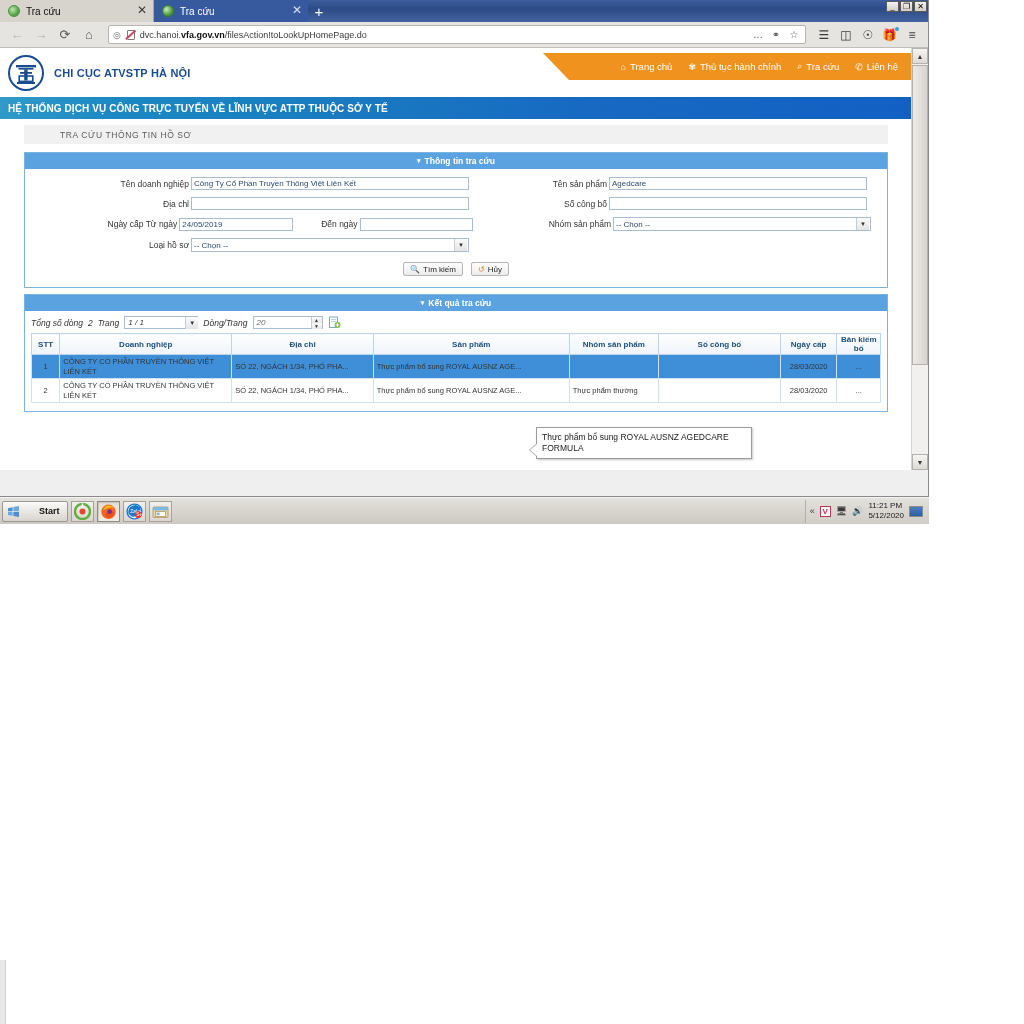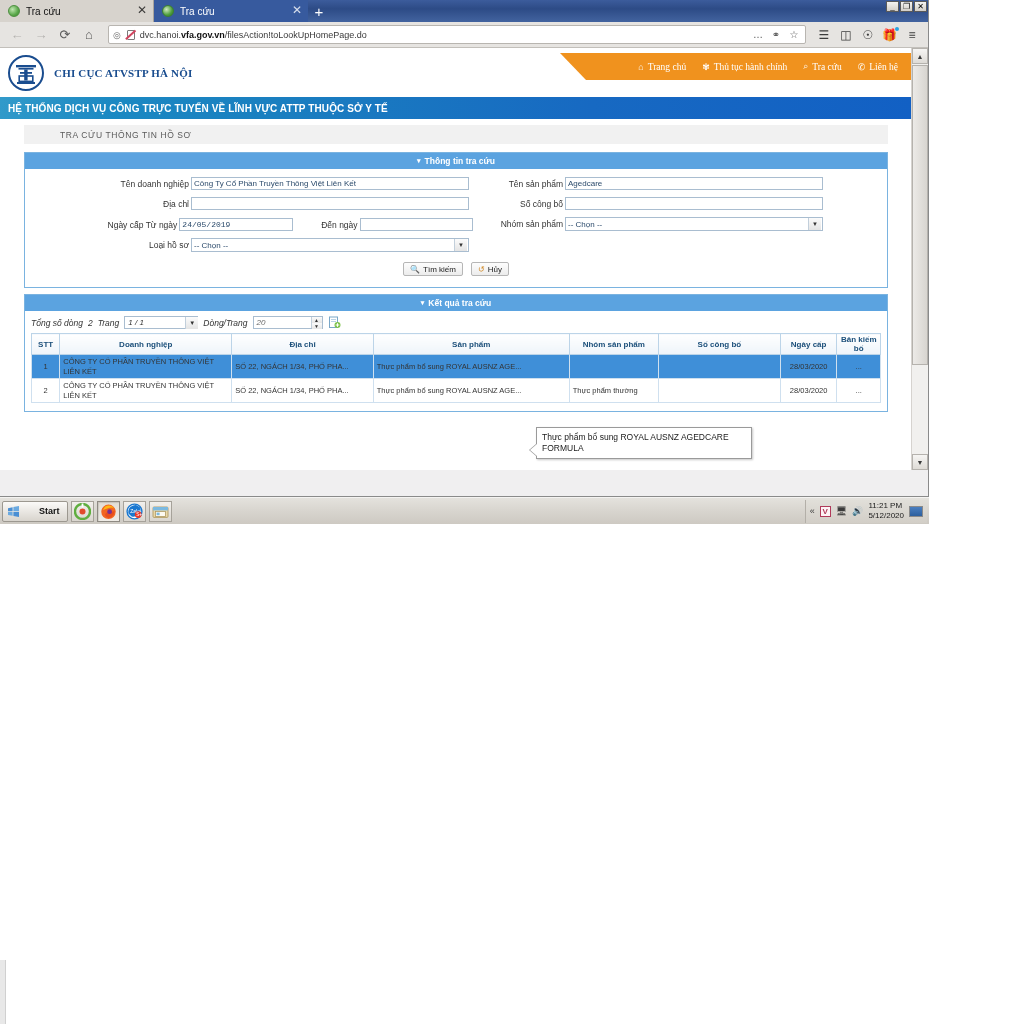--- a/index.html
+++ b/index.html
@@ -190,21 +190,20 @@
     border: 1px solid #b5b2ad;
   }
 
   
   #site-logo-bar {
     height: 49px;
     background: #ffffff;
     display: flex; align-items: center;
     position: relative;
     overflow: hidden;
-    font-family: Liberation Serif, serif;
   }
   #logo-emblem {
     width: 36px; height: 36px;
     margin-left: 8px;
     border: 2px solid #1a4d8f;
     border-radius: 50%;
     position: relative;
     flex: 0 0 auto;
   }
   #logo-gate {
@@ -289,22 +288,23 @@
     gap: 4px;
   }
   .panel-caret { font-size: 7px; }
 
   #search-form {
     padding: 8px 6px 4px 6px;
     background: #ffffff;
   }
   .form-row {
     display: flex;
-    align-items: flex-end;
+    align-items: center;
     margin-bottom: 7px;
+    gap: 48px;
   }
   .form-col { display: flex; align-items: center; }
   .form-col.left { width: 52%; }
   .form-col.right { width: 48%; }
   .fld-label {
     font-size: 8.5px;
     color: #333333;
     text-align: right;
     padding-right: 2px;
     white-space: nowrap;
@@ -651,21 +651,21 @@
               </div>
               <div class="form-col right">
                 <div class="fld-label" style="width:92px;">Số công bố</div>
                 <div class="txt-input" style="width:258px;"></div>
               </div>
             </div>
 
             <div class="form-row">
               <div class="form-col left">
                 <div class="fld-label" style="width:160px;">Ngày cấp Từ ngày</div>
-                <div class="txt-input" style="width:122px;font-family:Liberation Mono, monospace;">24/05/2019</div>
+                <div class="txt-input" style="width:122px;">24/05/2019</div>
                 <div class="fld-label" style="width:72px;">Đến ngày</div>
                 <div class="txt-input" style="width:122px;"></div>
               </div>
               <div class="form-col right">
                 <div class="fld-label" style="width:92px;">Nhóm sản phẩm</div>
                 <div class="sel-input" style="width:258px;">
                   <span>-- Chọn --</span>
                   <span class="sel-arrow">▼</span>
                 </div>
               </div>

